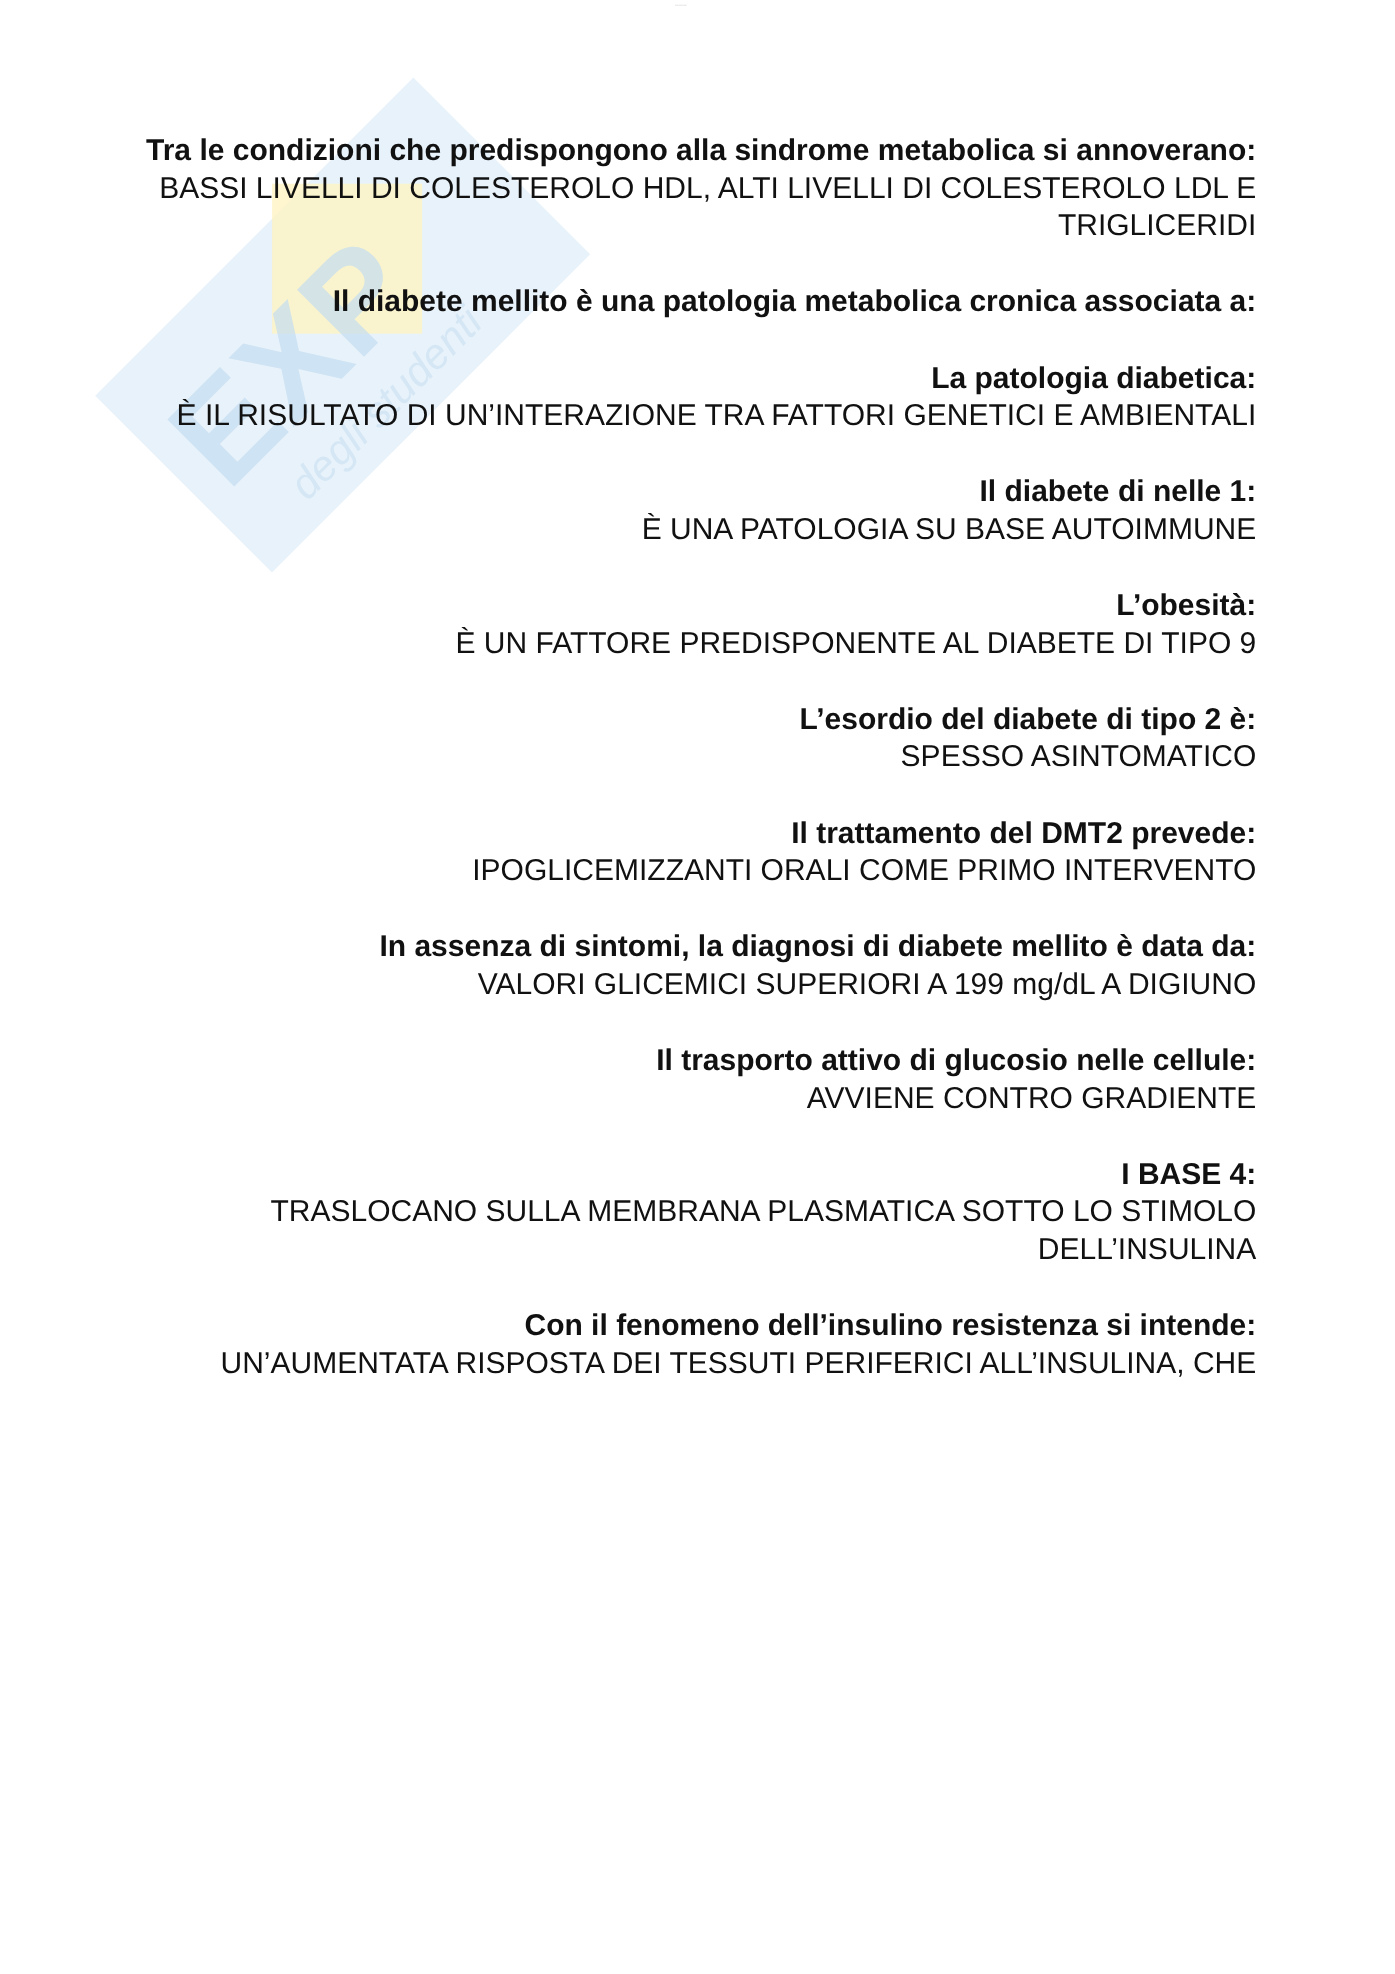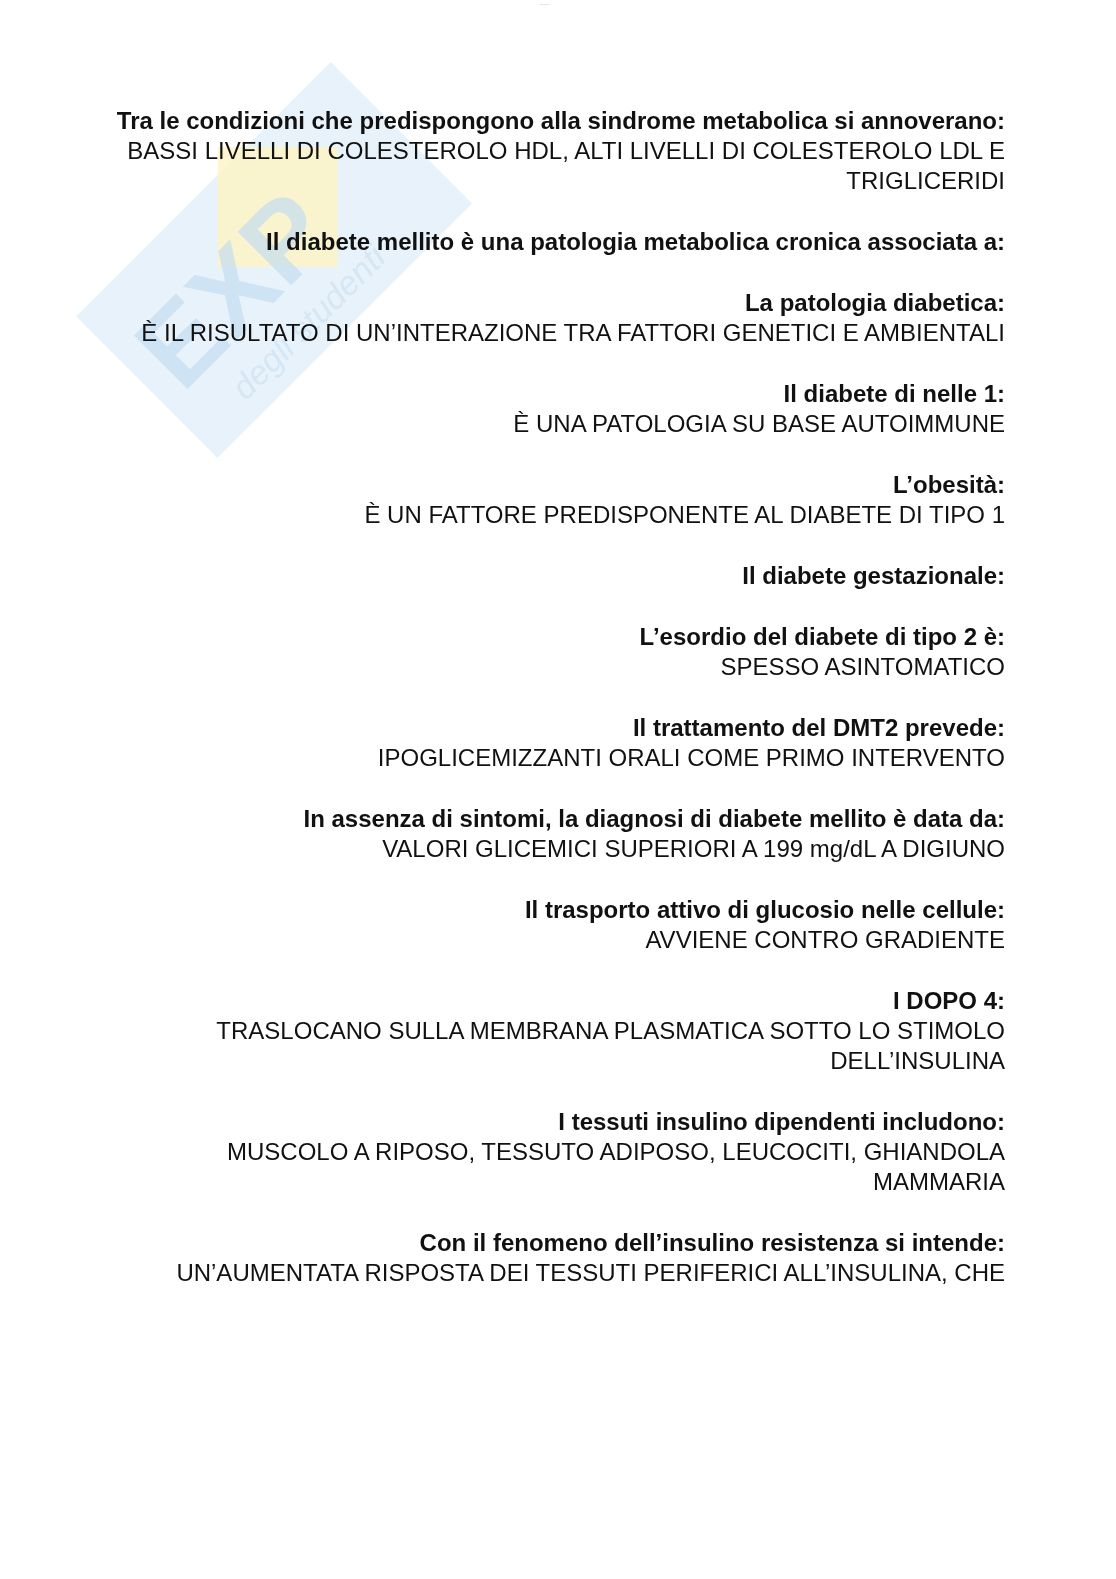--- a/index.html
+++ b/index.html
@@ -37,46 +37,41 @@
   <div class="qa">
     <p class="question">La patologia diabetica:</p>
     <p class="answer">È IL RISULTATO DI UN’INTERAZIONE TRA FATTORI GENETICI E AMBIENTALI</p>
   </div>
   <div class="qa">
     <p class="question">Il diabete di nelle 1:</p>
     <p class="answer">È UNA PATOLOGIA SU BASE AUTOIMMUNE</p>
   </div>
   <div class="qa">
     <p class="question">L’obesità:</p>
-    <p class="answer">È UN FATTORE PREDISPONENTE AL DIABETE DI TIPO 1</p>
+    <p class="answer">È UN FATTORE PREDISPONENTE AL DIABETE DI TIPO 9</p>
   </div>
   <div class="qa">
-    <p class="question">Il diabete gestazionale:</p>
   </div>
   <div class="qa">
     <p class="question">L’esordio del diabete di tipo 2 è:</p>
     <p class="answer">SPESSO ASINTOMATICO</p>
   </div>
   <div class="qa">
     <p class="question">Il trattamento del DMT2 prevede:</p>
     <p class="answer">IPOGLICEMIZZANTI ORALI COME PRIMO INTERVENTO</p>
   </div>
   <div class="qa">
     <p class="question">In assenza di sintomi, la diagnosi di diabete mellito è data da:</p>
     <p class="answer">VALORI GLICEMICI SUPERIORI A 199 mg/dL A DIGIUNO</p>
   </div>
   <div class="qa">
     <p class="question">Il trasporto attivo di glucosio nelle cellule:</p>
     <p class="answer">AVVIENE CONTRO GRADIENTE</p>
   </div>
   <div class="qa">
-    <p class="question">I DOPO 4:</p>
+    <p class="question">I BASE 4:</p>
     <p class="answer">TRASLOCANO SULLA MEMBRANA PLASMATICA SOTTO LO STIMOLO DELL’INSULINA</p>
-  </div>
-  <div class="qa">
-    <p class="question">I tessuti insulino dipendenti includono:</p>
-    <p class="answer">MUSCOLO A RIPOSO, TESSUTO ADIPOSO, LEUCOCITI, GHIANDOLA MAMMARIA</p>
   </div>
   <div class="qa">
     <p class="question">Con il fenomeno dell’insulino resistenza si intende:</p>
     <p class="answer">UN’AUMENTATA RISPOSTA DEI TESSUTI PERIFERICI ALL’INSULINA, CHE</p>
   </div>
 </div>
 
 </body></html>

